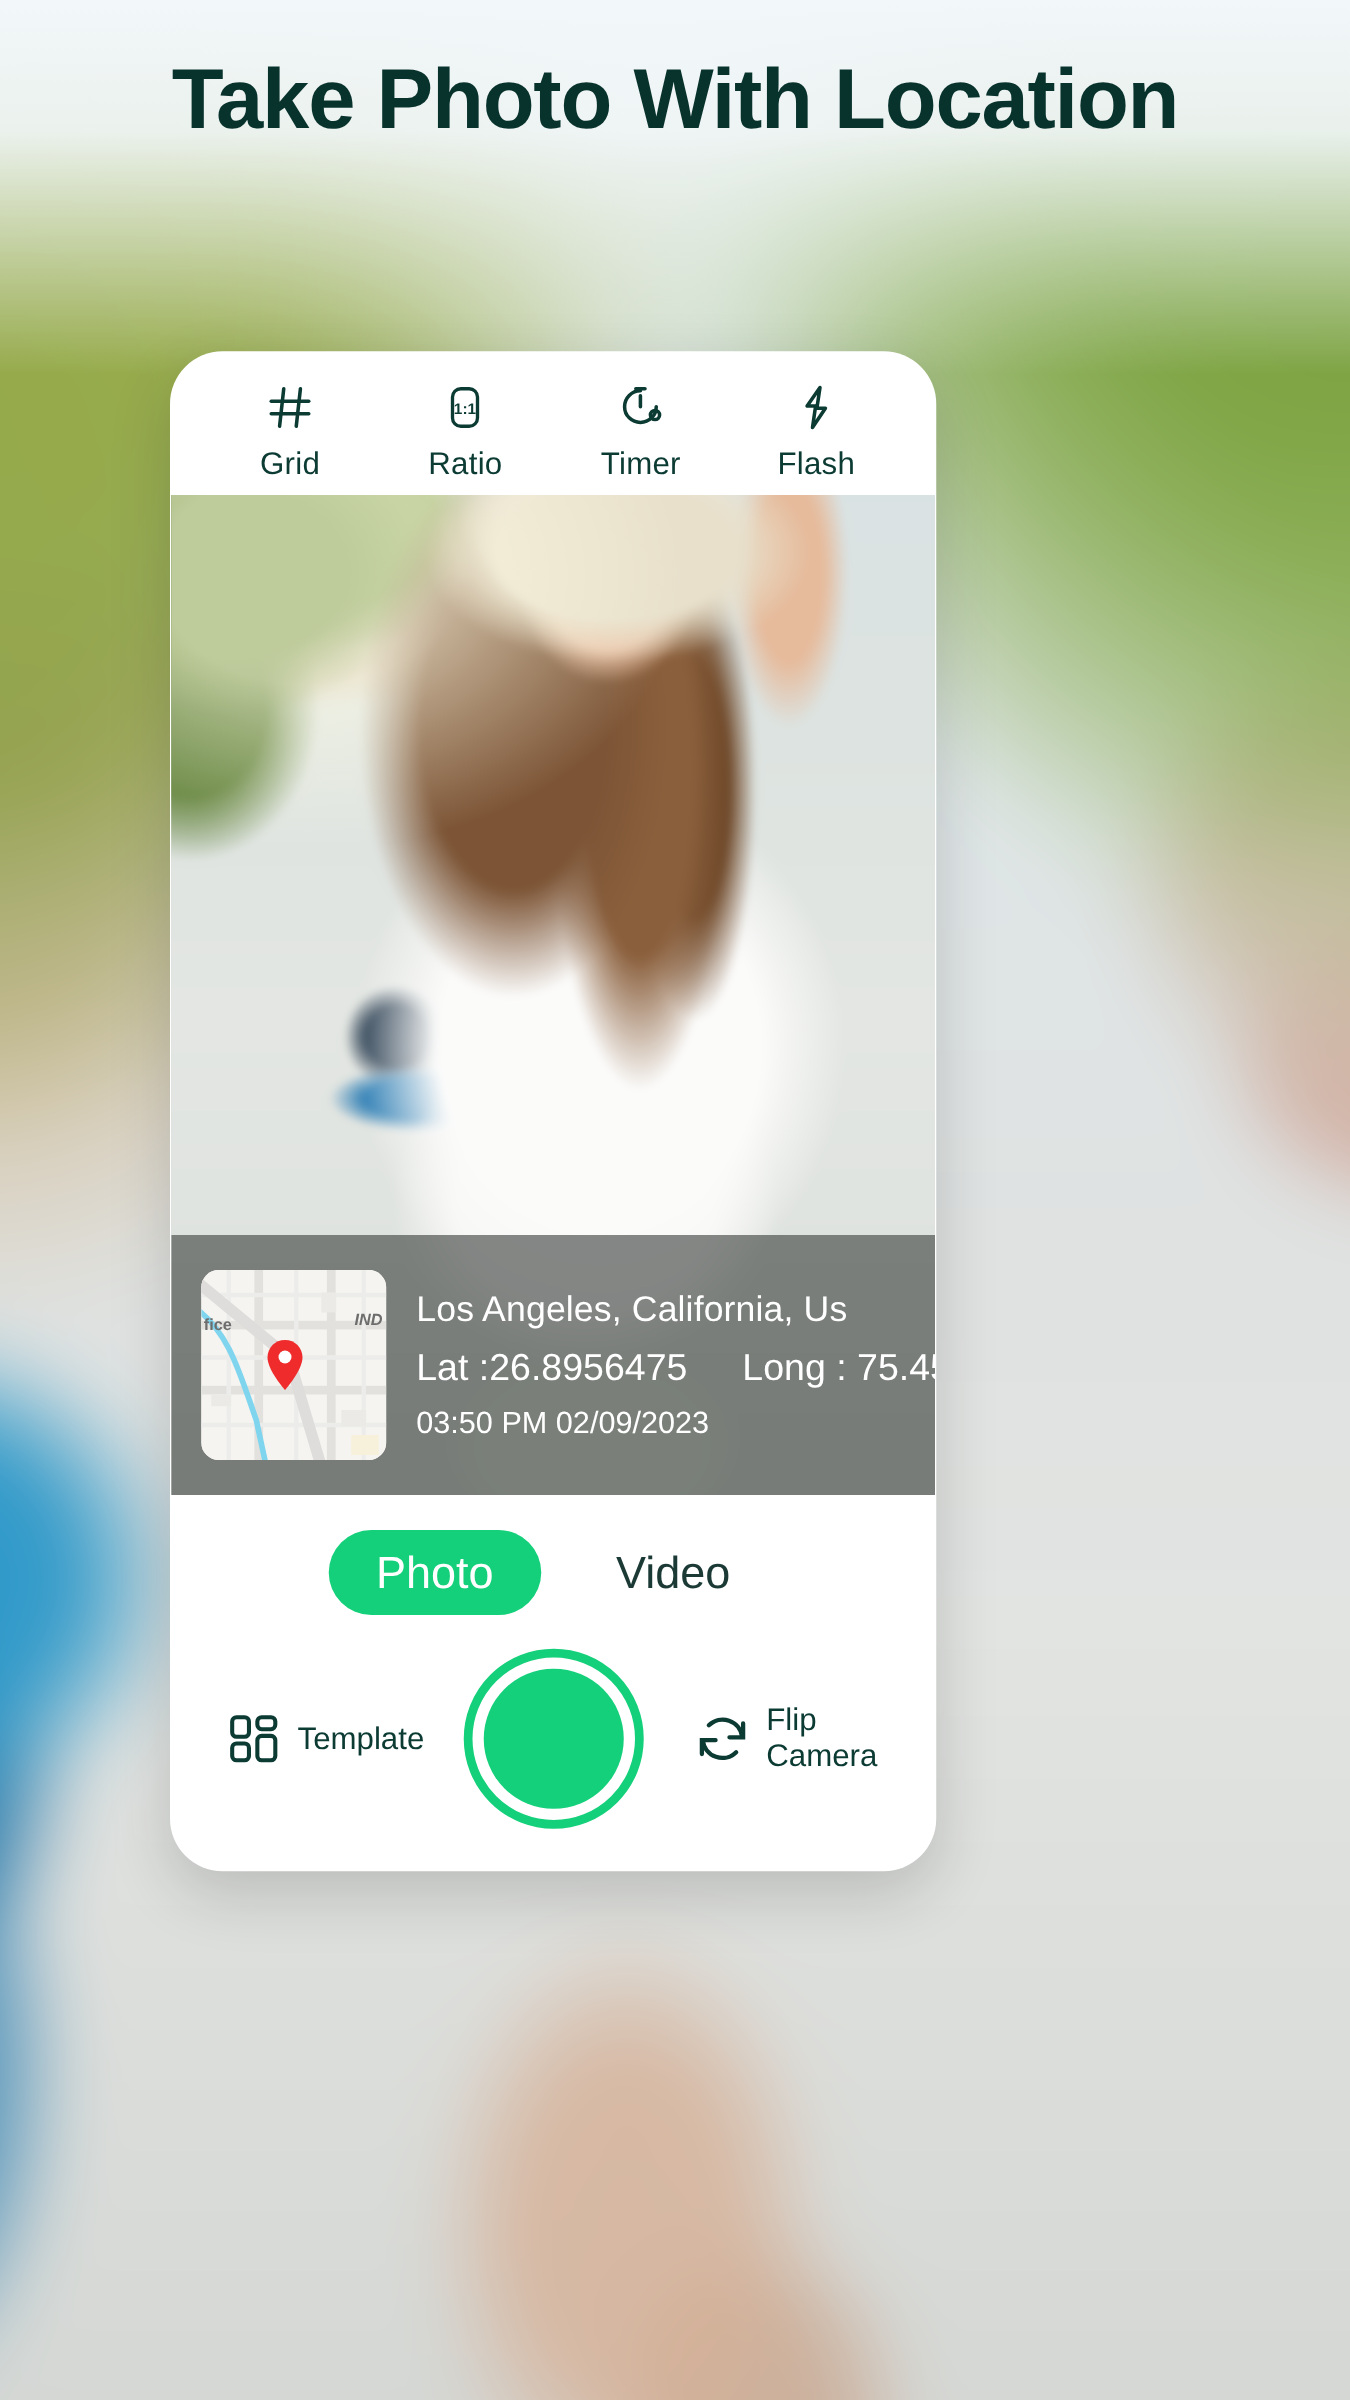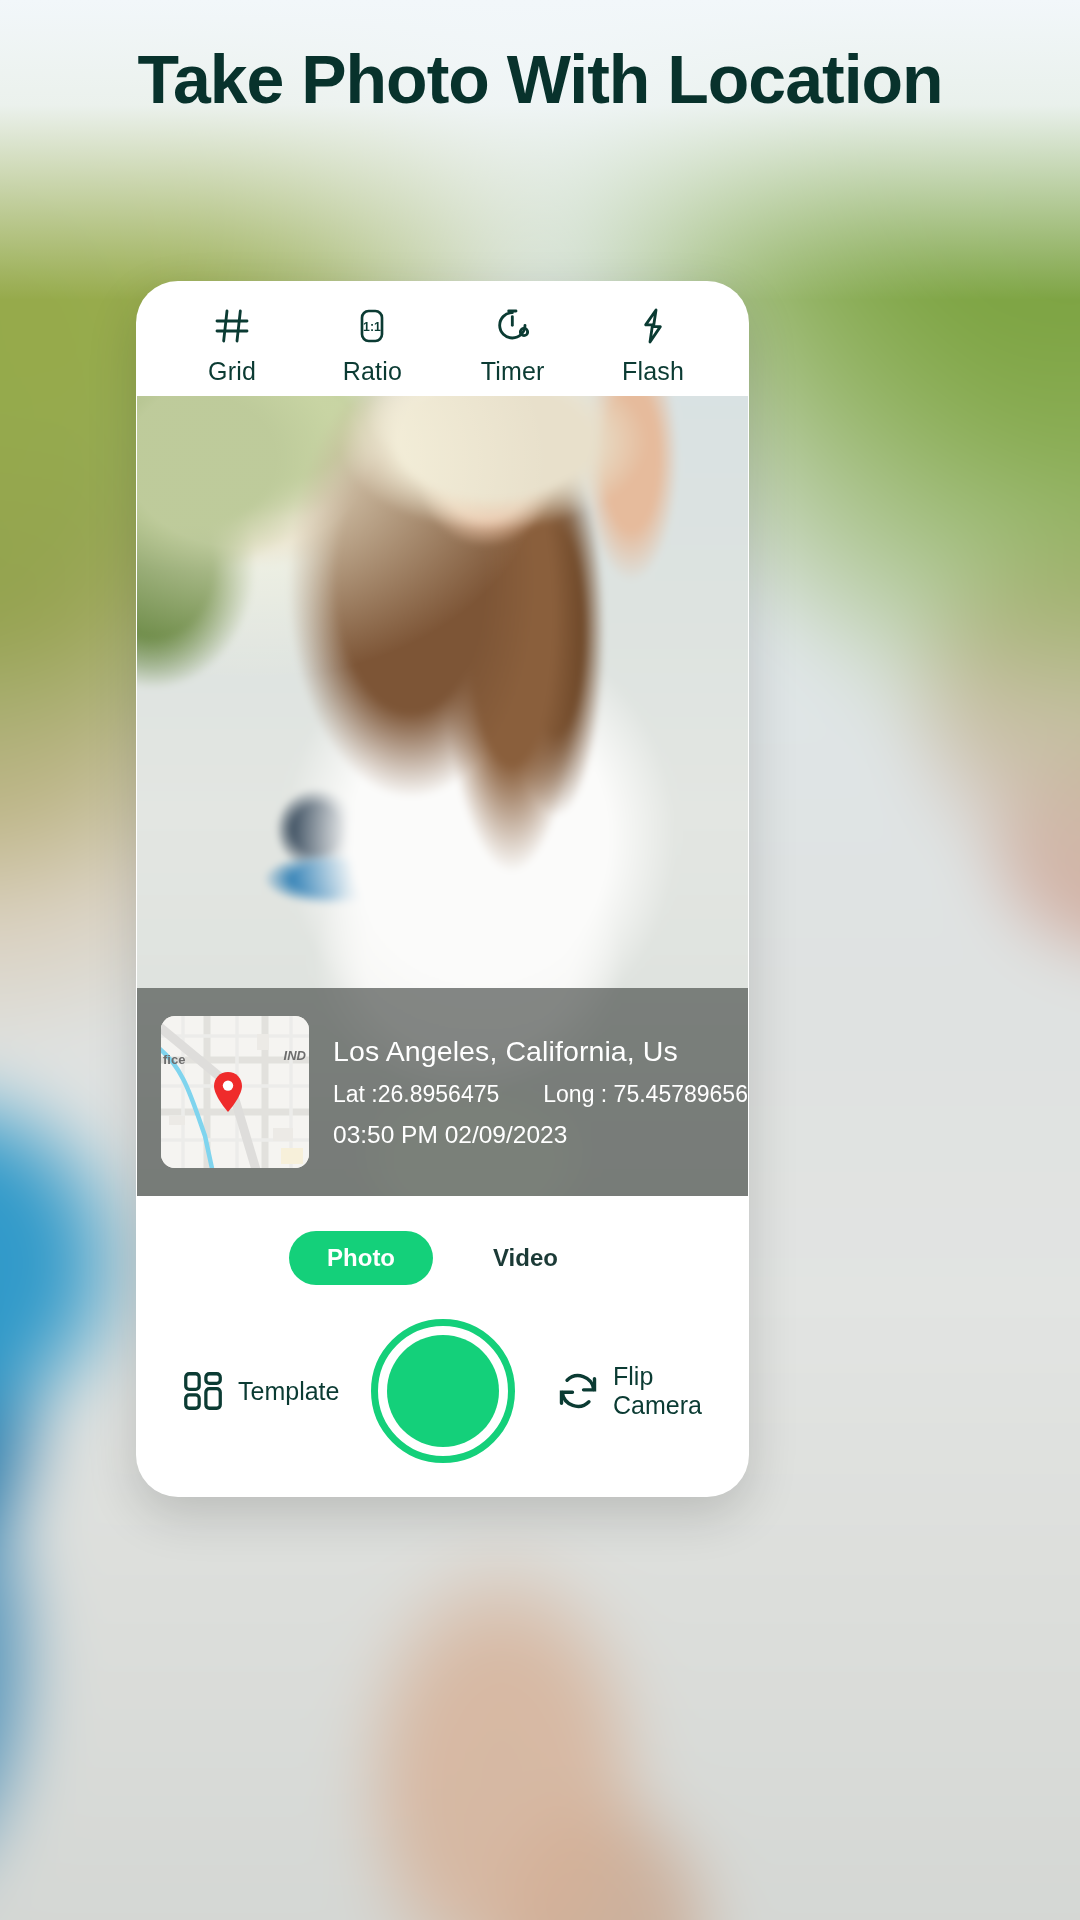--- a/index.html
+++ b/index.html
@@ -148,31 +148,31 @@
   .minimap .mlabel {
     position:absolute; font-size:13px; color:#6d6d6d; font-weight:600;
     font-family:"Liberation Sans", sans-serif;
   }
   .minimap .mlabel.l1 { left:2px; top:36px; }
   .minimap .mlabel.l2 { right:3px; top:32px;font-style:italic; }
   .pin { position:absolute; left:52px; top:56px; width:30px; height:40px; }
 
   .locinfo { flex:1 1 auto; color:#fff; min-width:0; }
   .loc-title { font-size:28.5px; font-weight:500; letter-spacing:.1px; margin-bottom:13px; white-space:nowrap;}
-  .loc-coords { display:flex; gap:44px; font-size:23px; margin-bottom:13px; white-space:nowrap;justify-content:space-between;}
+  .loc-coords { display:flex; gap:44px; font-size:30px; margin-bottom:13px; white-space:nowrap;justify-content:space-between;}
   .loc-time { font-size:24.5px; white-space:nowrap;}
 
   
   .modes {
     height:128px;
     display:flex; align-items:center; justify-content:center; gap:22px;
   }
   .mode {
-    font-size:24px; color:#1b3a36; padding:13px 38px; border-radius:40px; cursor:pointer;
-    font-weight:700;
+    font-size:36px; color:#1b3a36; padding:13px 38px; border-radius:40px; cursor:pointer;
+    font-weight:400;
   }
   .mode.active { background:#14d07a; color:#ffffff; }
 
   
   .bottombar {
     flex:1 1 auto;
     display:flex; align-items:center; justify-content:space-between;
     padding:0 44px 34px 44px;
   }
   .bottom-item { display:flex; flex-direction:row; align-items:center; gap:12px; width:150px; cursor:pointer;}

